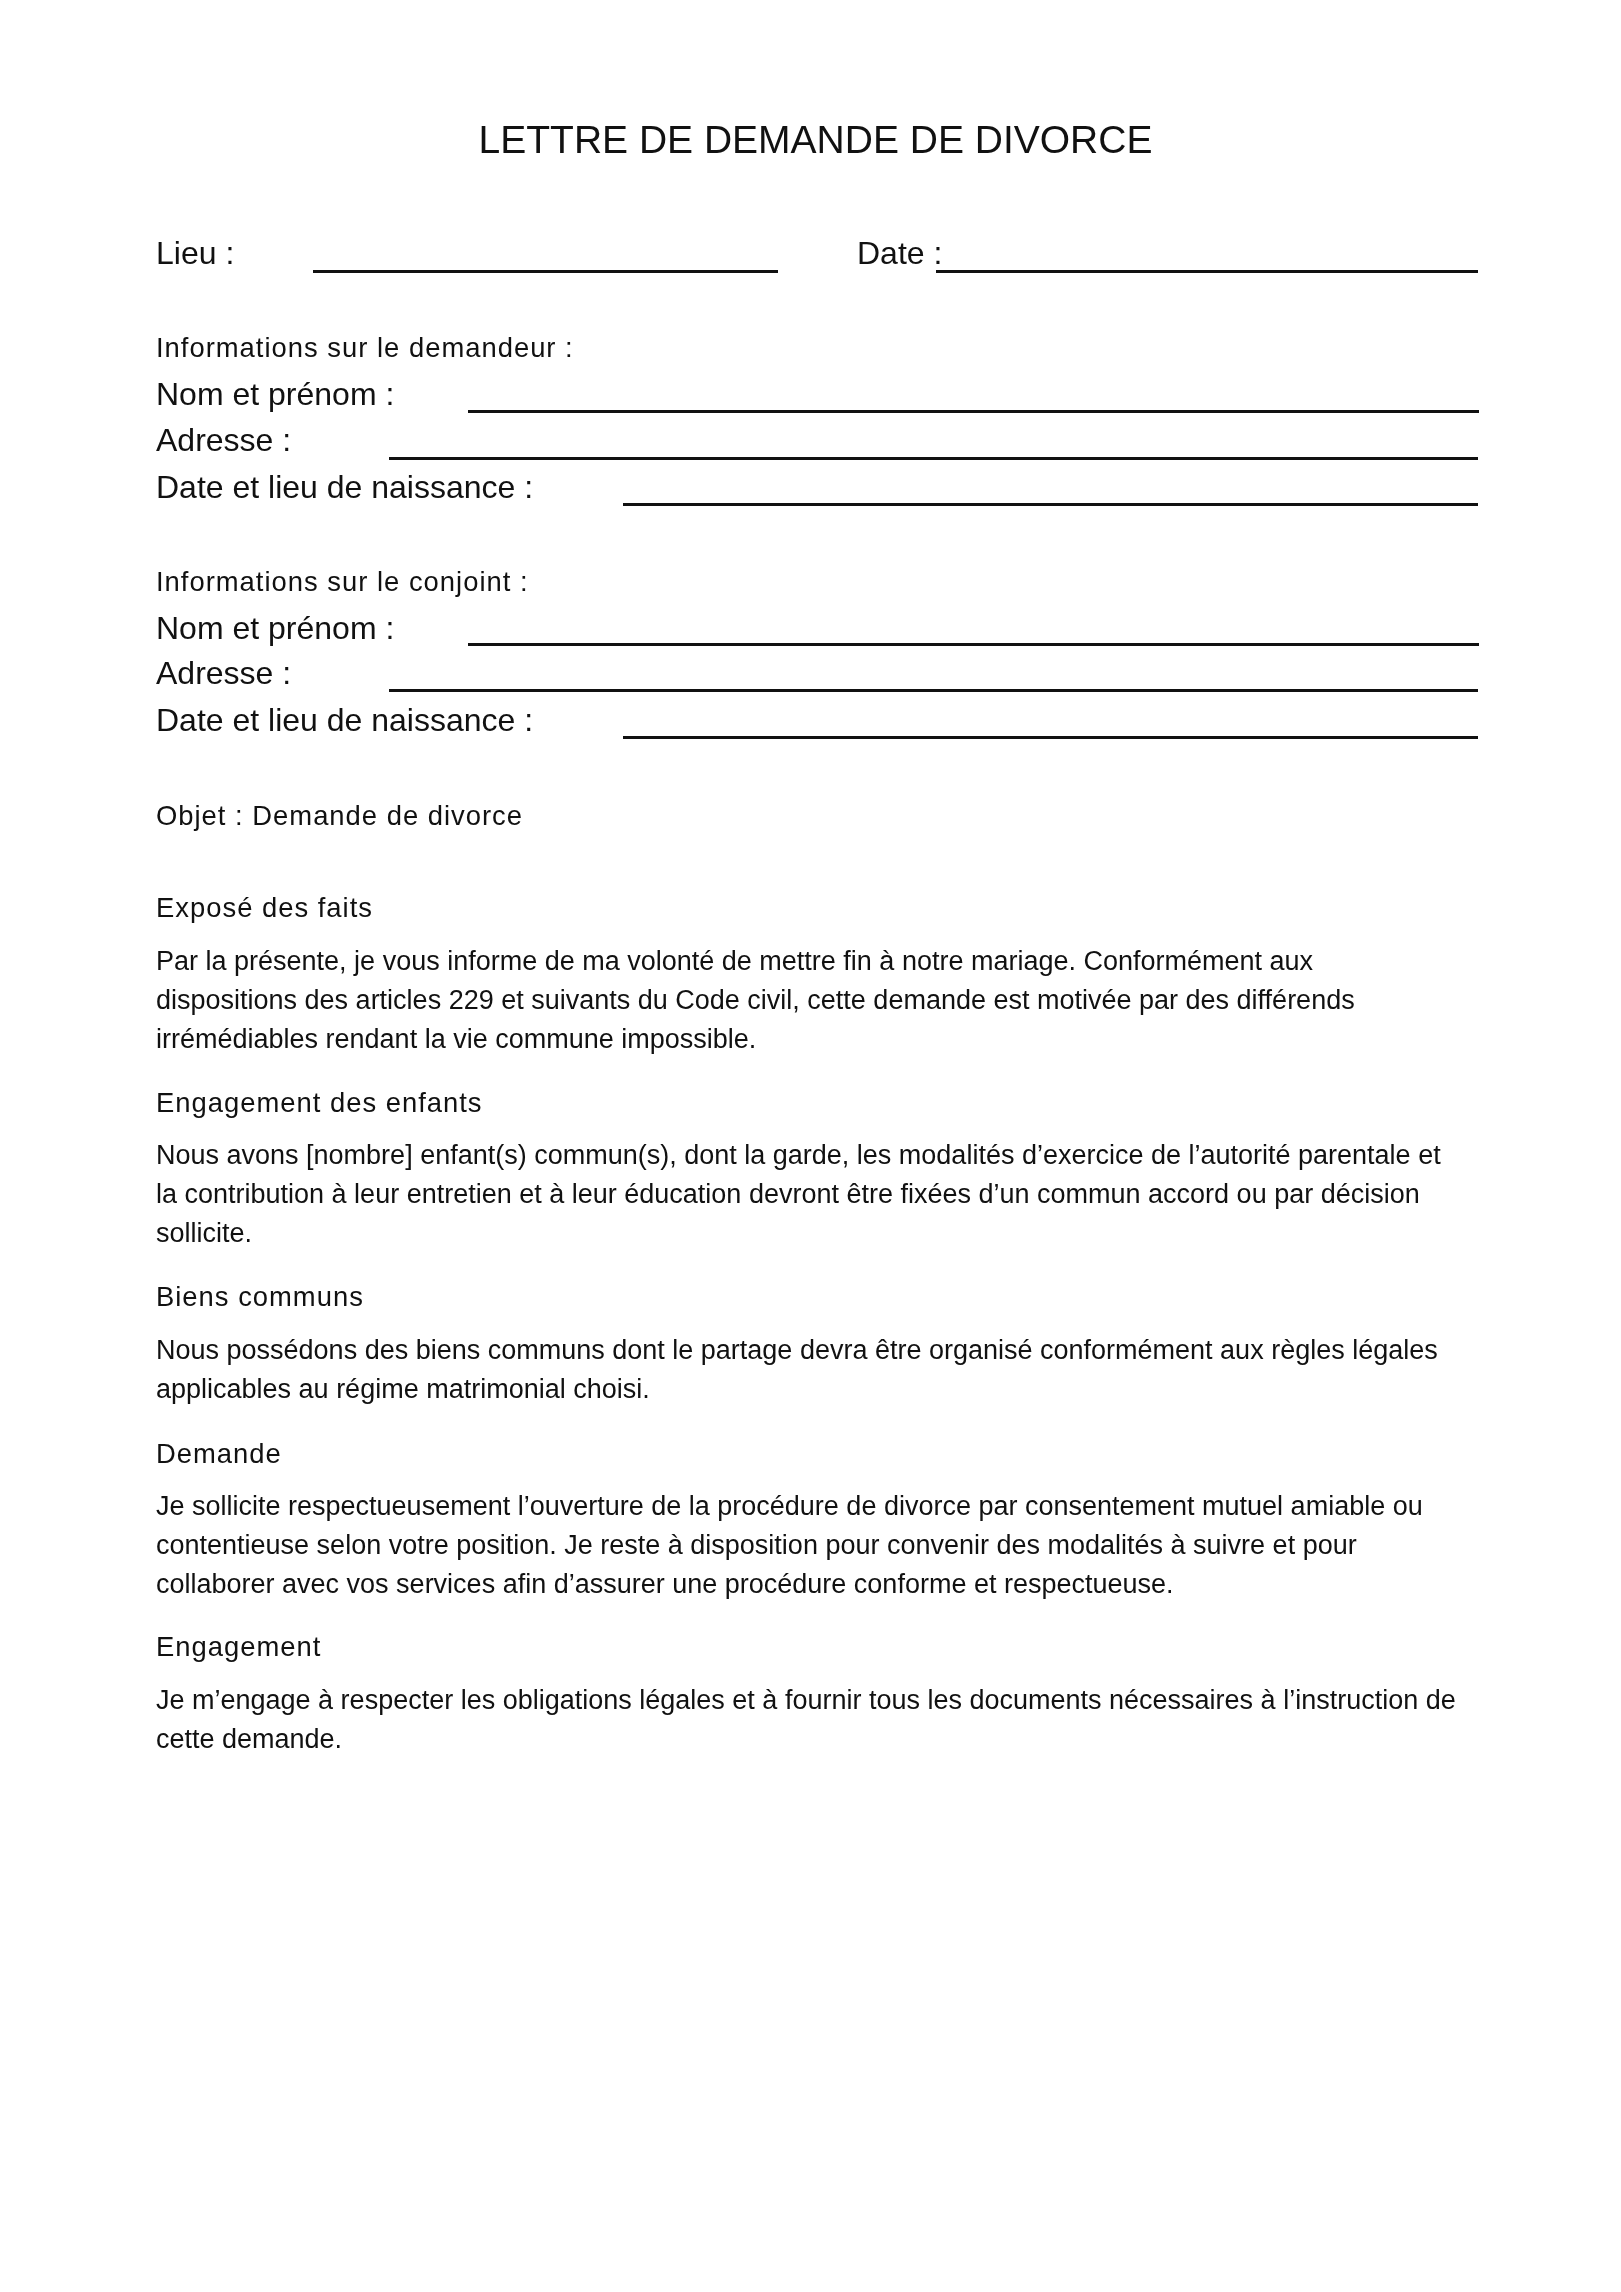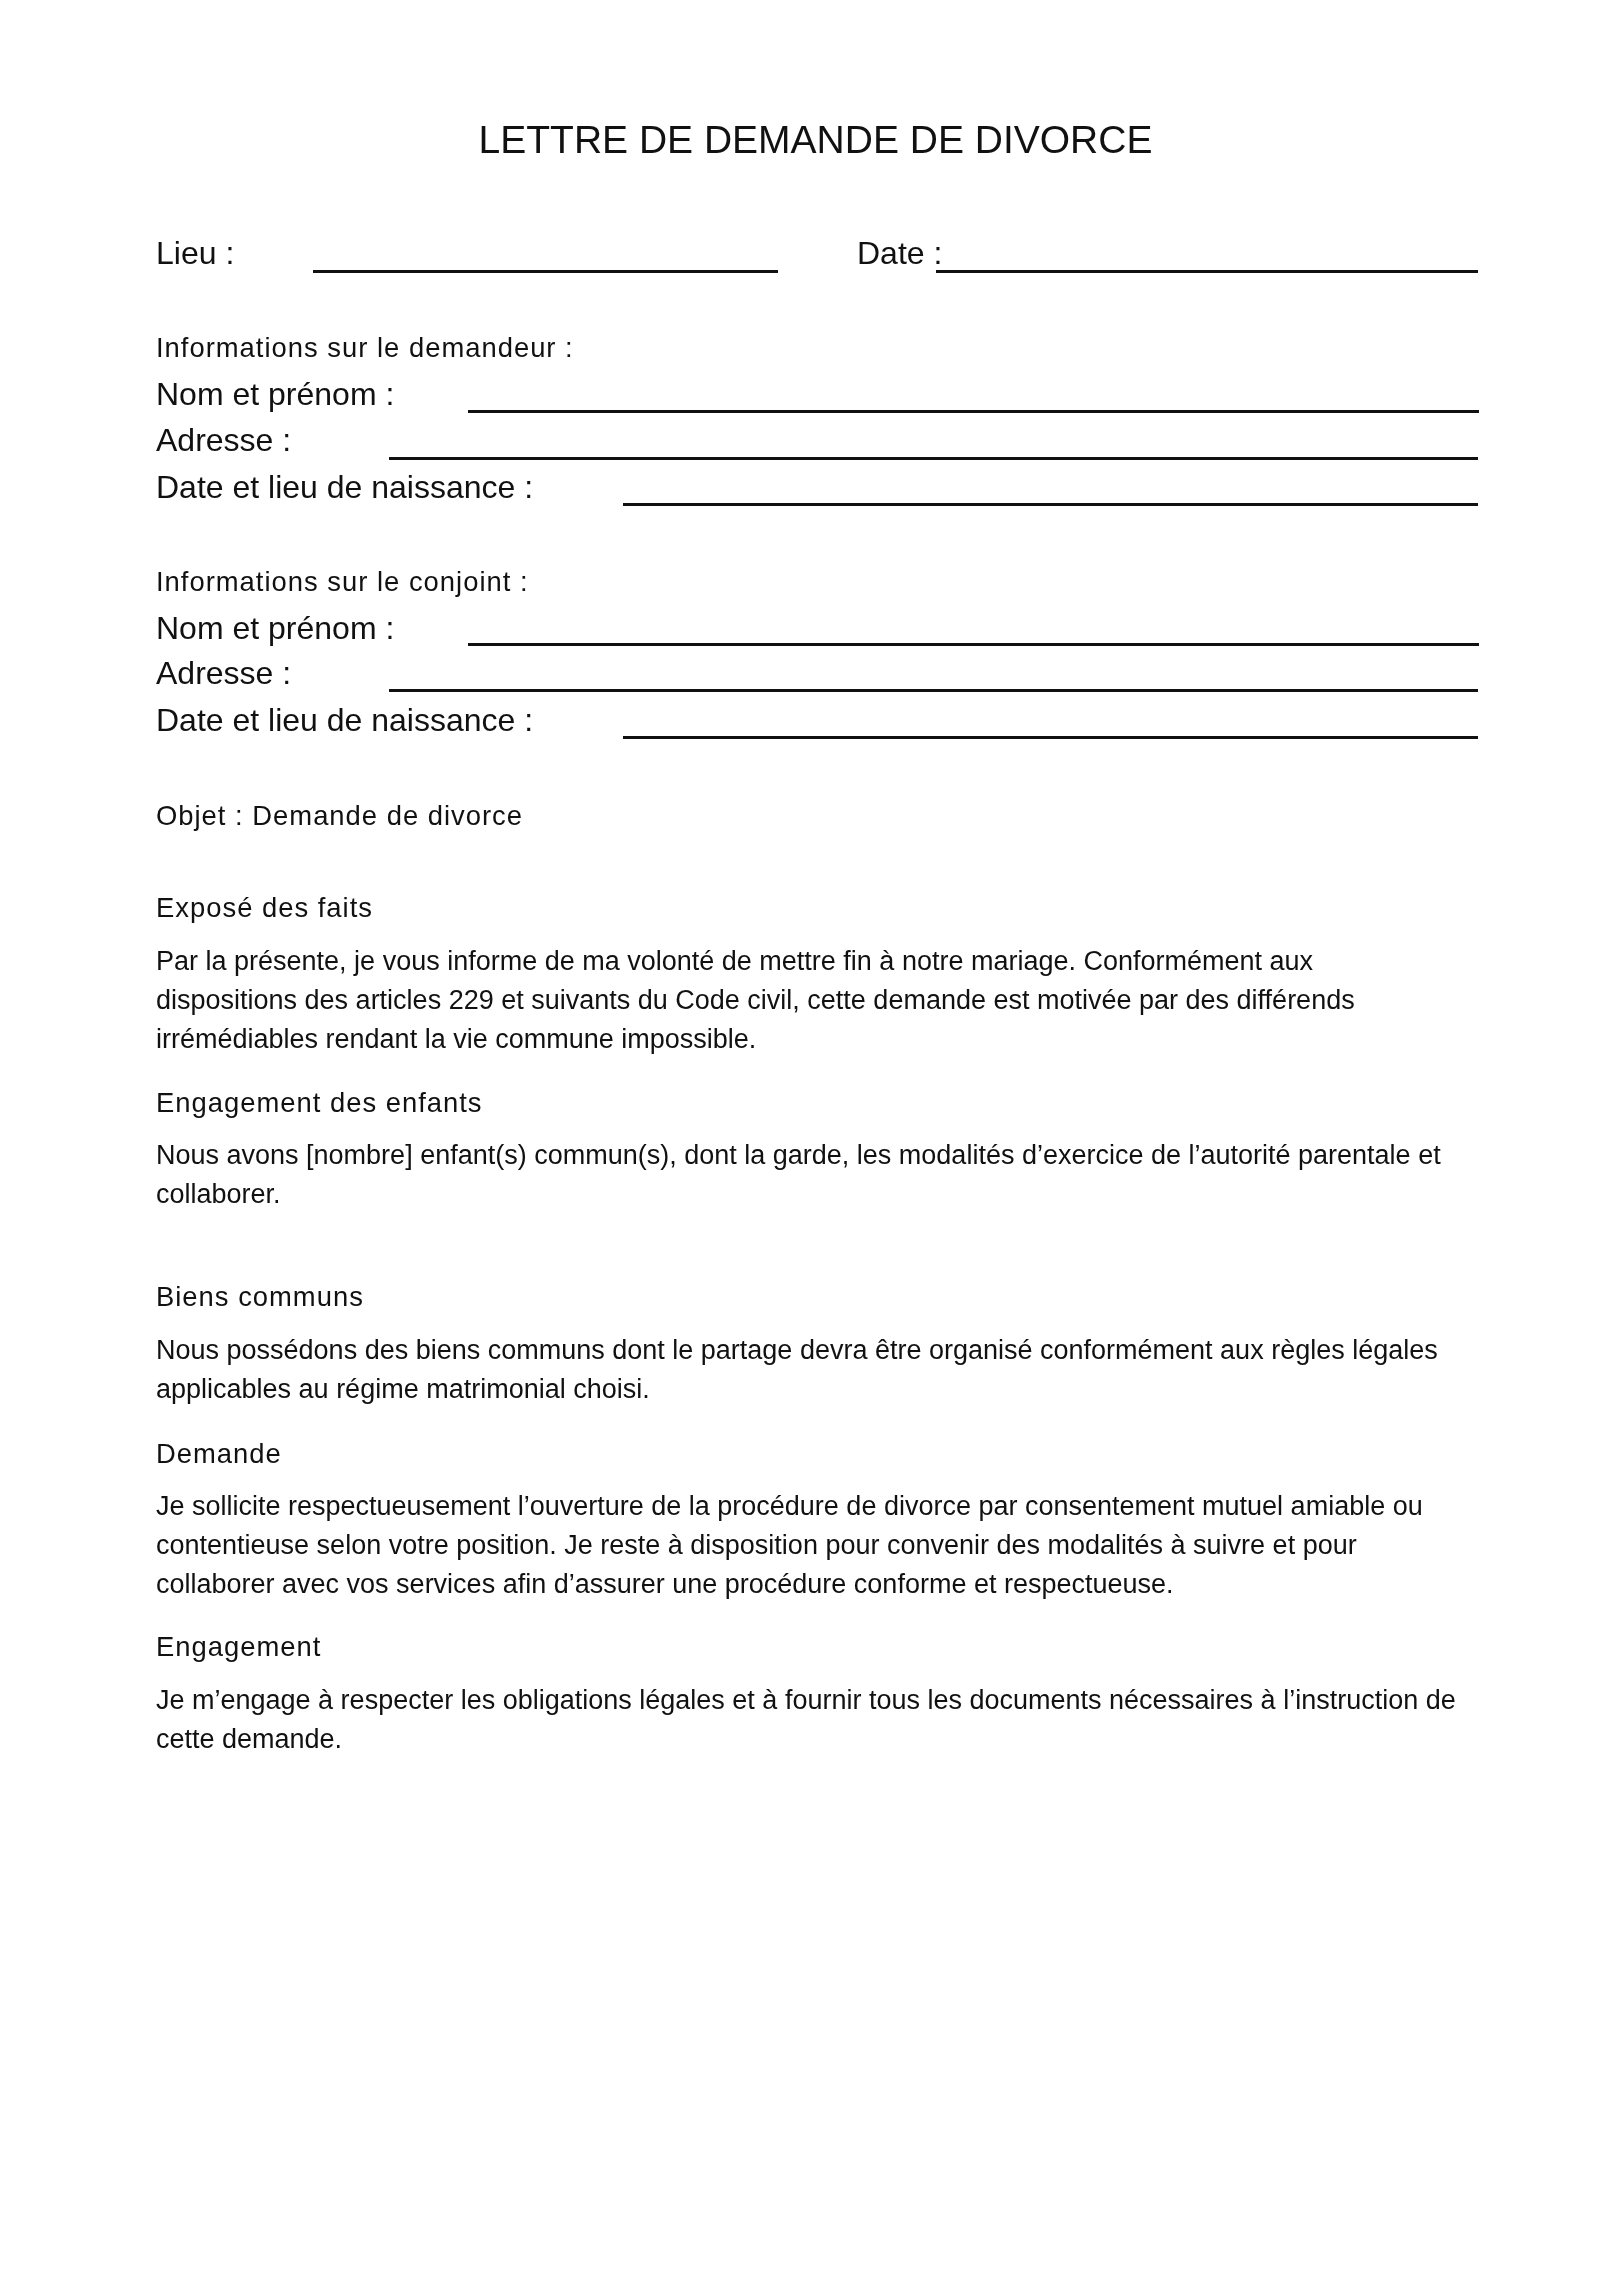--- a/index.html
+++ b/index.html
@@ -44,21 +44,22 @@
 <div class="abs heading" style="left:156px; top:892px;">Exposé des faits</div>
 <div class="para" style="top:936px;">
   <span class="pline">Par la présente, je vous informe de ma volonté de mettre fin à notre mariage. Conformément aux</span>
   <span class="pline">dispositions des articles 229 et suivants du Code civil, cette demande est motivée par des différends</span>
   <span class="pline">irrémédiables rendant la vie commune impossible.</span>
 </div>
 
 <div class="abs heading" style="left:156px; top:1087px;">Engagement des enfants</div>
 <div class="para" style="top:1130px;">
   <span class="pline">Nous avons [nombre] enfant(s) commun(s), dont la garde, les modalités d’exercice de l’autorité parentale et</span>
-  <span class="pline">collaborer.</span>
+  <span class="pline">la contribution à leur entretien et à leur éducation devront être fixées d’un commun accord ou par décision</span>
+  <span class="pline">sollicite.</span>
 </div>
 
 <div class="abs heading" style="left:156px; top:1281px;">Biens communs</div>
 <div class="para" style="top:1325px;">
   <span class="pline">Nous possédons des biens communs dont le partage devra être organisé conformément aux règles légales</span>
   <span class="pline">applicables au régime matrimonial choisi.</span>
 </div>
 
 <div class="abs heading" style="left:156px; top:1438px;">Demande</div>
 <div class="para" style="top:1481px;">

